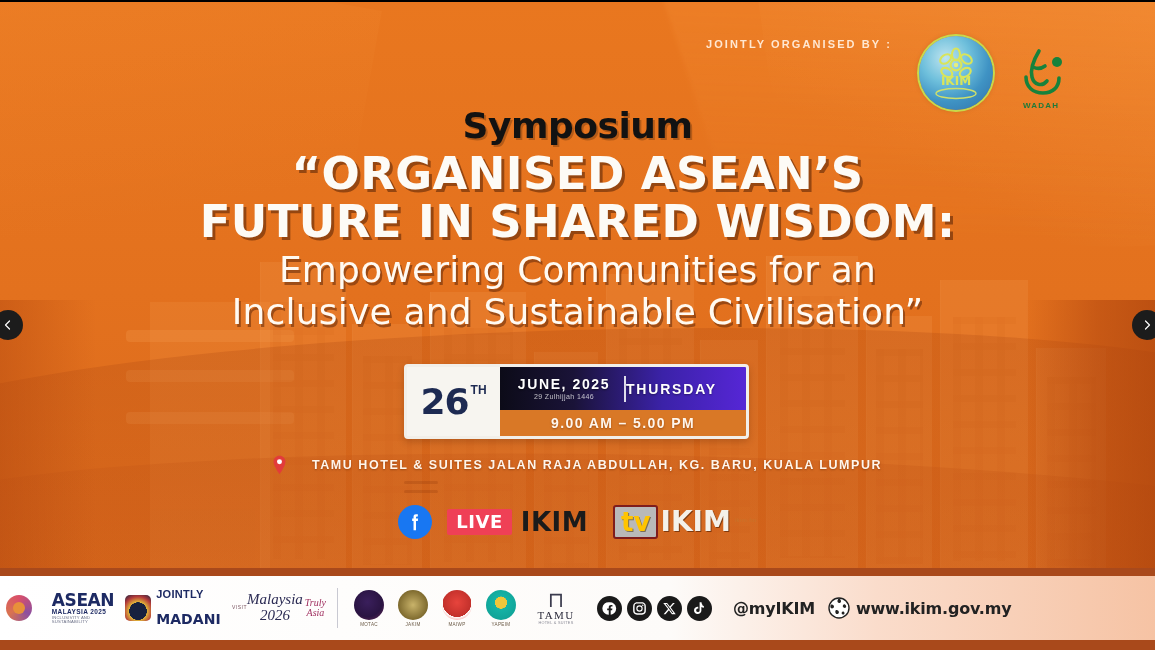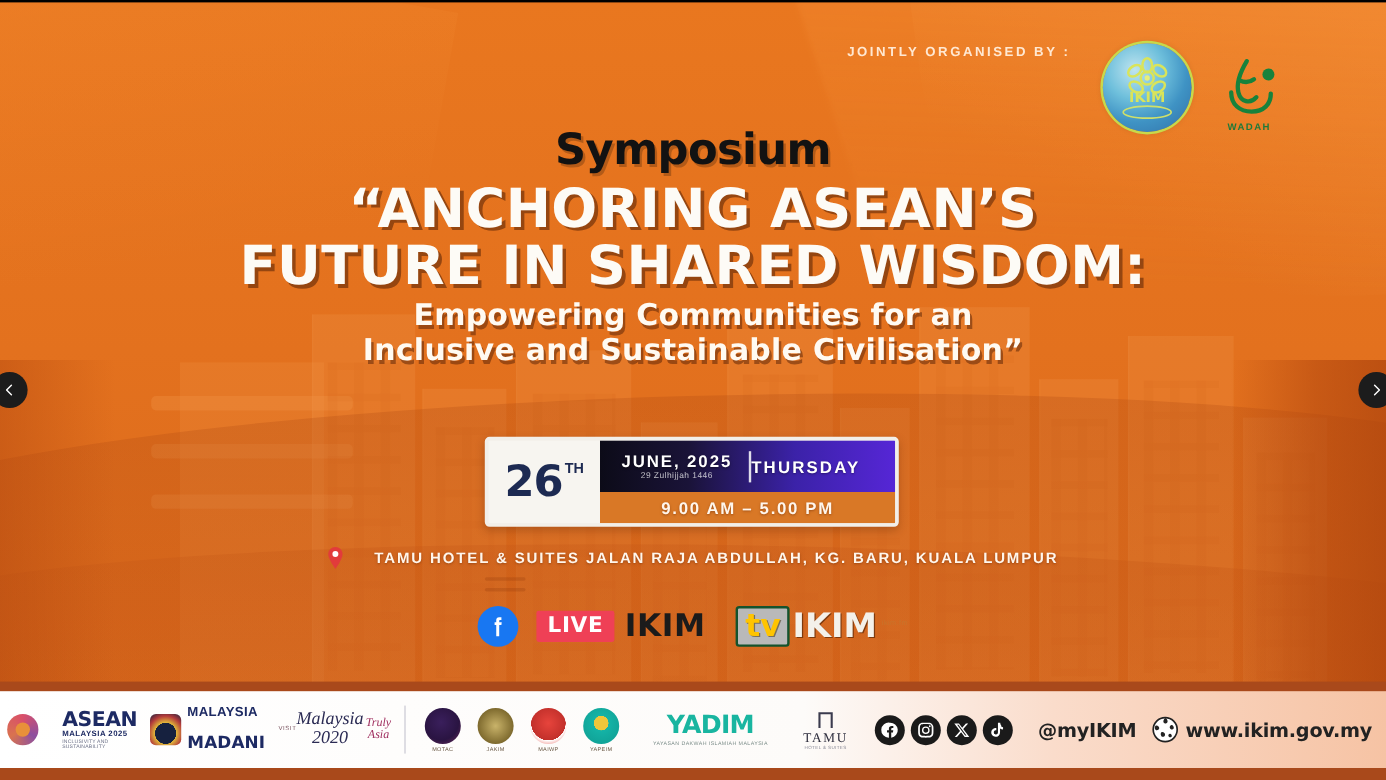--- a/index.html
+++ b/index.html
@@ -160,22 +160,22 @@
     font-weight:bold;
     font-size:45px;
     color:#fdfbf6;
     line-height:1.06;
     letter-spacing:0.4px;
     text-shadow:3px 3px 0 rgba(84,32,6,.55);
   }
   .t-head1 { margin-top:6px; }
   .t-sub1, .t-sub2 {
     font-family:"DejaVu Sans", sans-serif;
-    font-weight:bold;
-    font-size:25px;
+    font-weight:normal;
+    font-size:36px;
     color:#fffaf2;
     line-height:1.15;
     letter-spacing:0.2px;
     text-shadow:2px 3px 0 rgba(84,32,6,.5);
   }
   .t-sub1 { margin-top:4px; }
 
   
   .date-card {
     position:absolute; top:364px; left:404px;
@@ -269,21 +269,21 @@
   .ikim-word {
     color:#1b1b1b; font-size:26px; font-weight:bold;
     letter-spacing:.5px; font-family:"DejaVu Sans", sans-serif;
     margin-left:-6px;
   }
   .tvikim {
     display:flex; align-items:center; margin-left:10px;
   }
   .tv-box {
     background:#b9b9b9;
-    border:2px solid #14532d;
+    border:2px solid #7f1d1d;
     padding:2px 6px;
     border-radius:3px;
   }
   .tv-txt {
     color:#ffc400; font-size:26px; font-weight:bold;
     font-family:"DejaVu Sans", sans-serif; line-height:1;
     text-shadow:1px 1px 0 rgba(60,40,0,.5);
   }
   .tvikim-word {
     color:#f4f1ea; font-size:28px; font-weight:bold;
@@ -447,21 +447,21 @@
         <path d="M13 32 C13 42 20 48 30 48 C40 48 46 42 46 33"></path>
         <path d="M20 22 C24 24 28 24 32 21"></path>
       </g>
       <circle cx="44" cy="17" r="5" fill="#17823c"></circle>
     </svg>
     <span class="wname">WADAH</span>
   </div>
 
   <div class="title-block">
     <div class="t-symposium">Symposium</div>
-    <div class="t-head1">“ANCHORING ASEAN’S</div>
+    <div class="t-head1">“ORGANISED ASEAN’S</div>
     <div class="t-head2">FUTURE IN SHARED WISDOM:</div>
     <div class="t-sub1">Empowering Communities for an</div>
     <div class="t-sub2">Inclusive and Sustainable Civilisation”</div>
   </div>
 
   <div class="date-card">
     <div class="dc-day">
       <span class="dc-num">26</span>
       <span class="dc-ord">TH</span>
     </div>
@@ -512,28 +512,28 @@
         <span class="txt">
           <div class="big">ASEAN</div>
           <div class="sm">MALAYSIA 2025</div>
           <div class="xs">INCLUSIVITY AND SUSTAINABILITY</div>
         </span>
       </div>
 
       <div class="sp sp-madani">
         <span class="mark"></span>
         <span class="txt">
-          <div class="l1">MALAYSIA</div>
+          <div class="l1">JOINTLY</div>
           <div class="l2">MADANI</div>
         </span>
       </div>
 
       <div class="sp sp-truly">
         <div class="t0">VISIT</div>
-        <div class="t1">Malaysia 2020</div>
+        <div class="t1">Malaysia 2026</div>
         <div class="t2">Truly Asia</div>
       </div>
 
       <div class="vdiv"></div>
 
       <div class="sp sp-badge">
         <span class="circ" style="background:radial-gradient(circle at 45% 40%,#3a1f5c,#2a1442 60%,#6f2d5a 100%)"></span>
         <span class="cap">MOTAC</span>
       </div>
 
@@ -545,24 +545,20 @@
       <div class="sp sp-badge">
         <span class="circ" style="background:radial-gradient(circle at 50% 42%,#e7443c,#c2302b 62%,#ffffff 63%, #e7443c 100%)"></span>
         <span class="cap">MAIWP</span>
       </div>
 
       <div class="sp sp-badge">
         <span class="circ" style="background:radial-gradient(circle at 50% 42%,#f0c63a 0%,#f0c63a 26%,#14b3a6 27%,#0f9b90 100%)"></span>
         <span class="cap">YAPEIM</span>
       </div>
 
-      <div class="sp sp-yadim">
-        <div class="w">YADIM</div>
-        <div class="s">YAYASAN DAKWAH ISLAMIAH MALAYSIA</div>
-      </div>
 
       <div class="sp sp-tamu">
         <div class="glyph">⊓</div>
         <div class="w">TAMU</div>
         <div class="s">HOTEL &amp; SUITES</div>
       </div>
 
       <div class="socials">
         <span class="soc">
           <svg viewBox="0 0 24 24">

